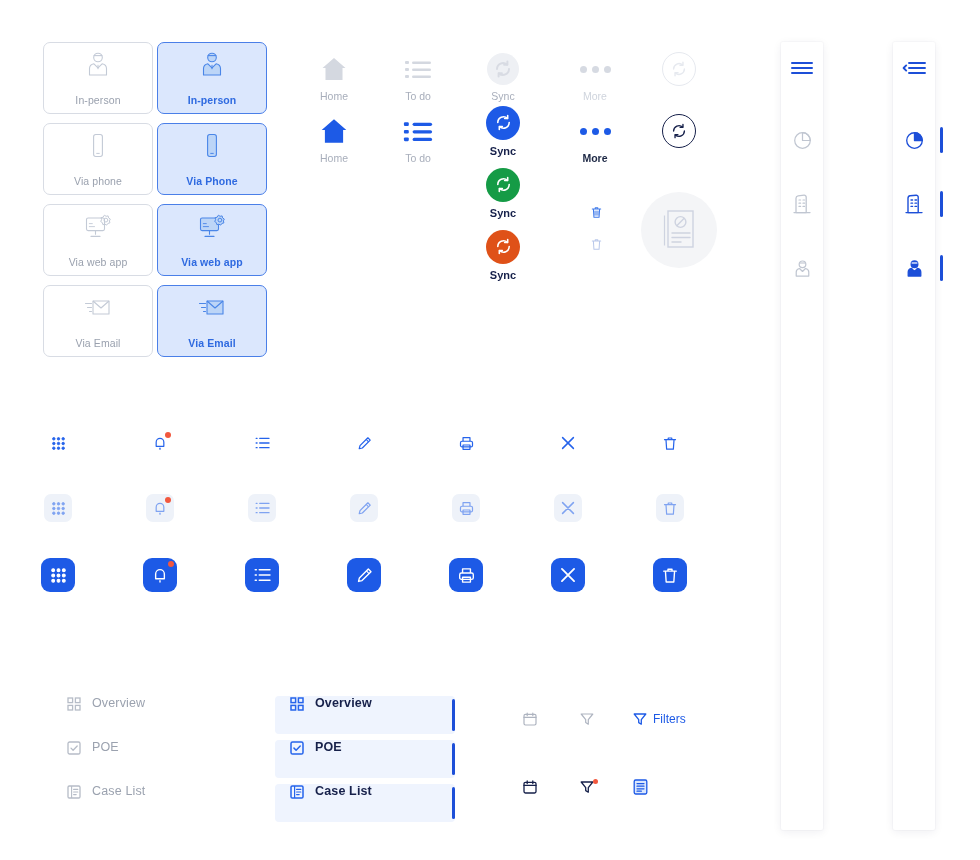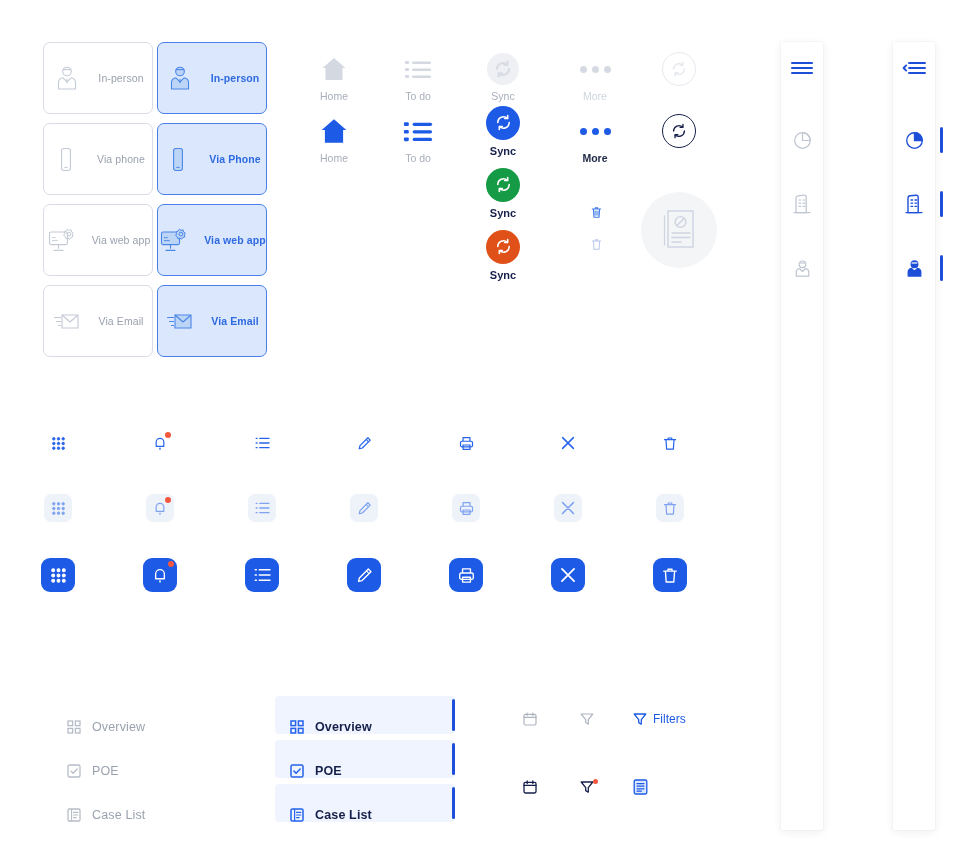--- a/index.html
+++ b/index.html
@@ -14,21 +14,21 @@
 
   
   .cards-grid {
     position: absolute; left: 43px; top: 42px;
     display: grid; grid-template-columns: 110px 110px;
     gap: 9px 4px;
   }
   .card {
     width: 110px; height: 72px;
     border-radius: 7px;
-    display: flex; flex-direction: row;
+    display: flex; flex-direction: column;
     align-items: center; justify-content: center;
     gap: 16px;
     background: #ffffff;
     border: 1px solid #d8dce4;
   }
   .card.selected {
     background: #dbe7fd;
     border: 1px solid #4a7fe8;
   }
   .card-label {
@@ -82,21 +82,21 @@
   .toolbtn svg { display:block; }
   .toolbtn.s-plain  svg { stroke:#2563eb; fill:none; }
   .toolbtn.s-hover  svg { stroke:#2563eb; fill:none; opacity:.55; }
   .toolbtn.s-active svg { stroke:#ffffff; fill:none; }
   .toolbtn.big { width:34px; height:34px; border-radius:9px; }
   .reddot { position:absolute; width:6px; height:6px; border-radius:50%;
             background:#f2583e; top:3px; right:3px; }
 
   
   .menucol { position:absolute; }
-  .menuitem { display:flex; align-items:flex-end; gap:11px;
+  .menuitem { display:flex; align-items:flex-start; gap:11px;
               height:38px; padding:0 14px; border-radius:4px; position:relative; }
   .menuitem .mi-ico { width:15px; height:15px; display:flex; align-items:center; justify-content:center; }
   .menuitem .mi-ico svg { display:block; }
   .menuitem .mi-lbl { font-size:12.5px; letter-spacing:.15px; }
   .menuitem.off .mi-lbl { color:#9ba2af; }
   .menuitem.off svg { stroke:#b6bcc7; fill:none; }
   .menuitem.on { background:#eff4fe; width:180px; }
   .menuitem.on .mi-lbl { color:#16204a; font-weight:600; }
   .menuitem.on svg { stroke:#2563eb; fill:none; }
   .menuitem.on::after { content:""; position:absolute; right:0; top:3px;

